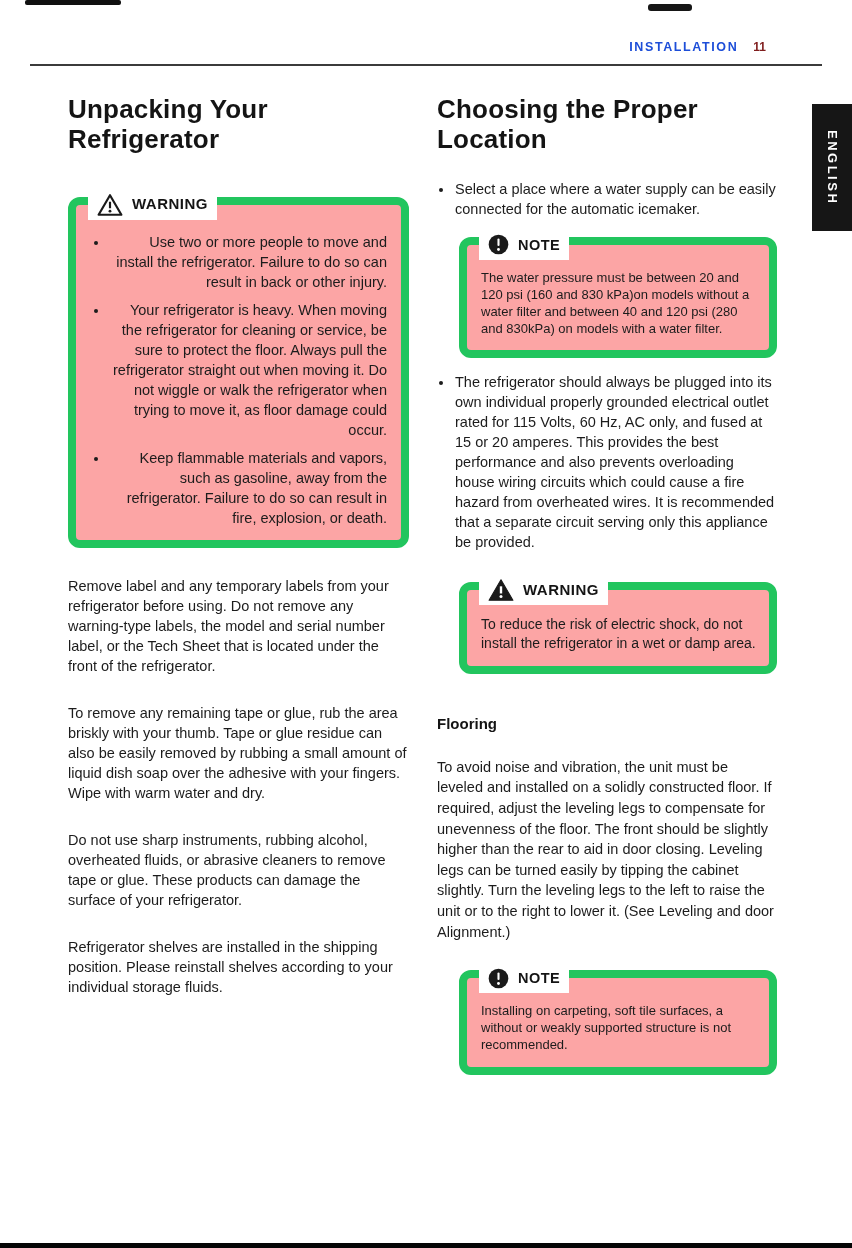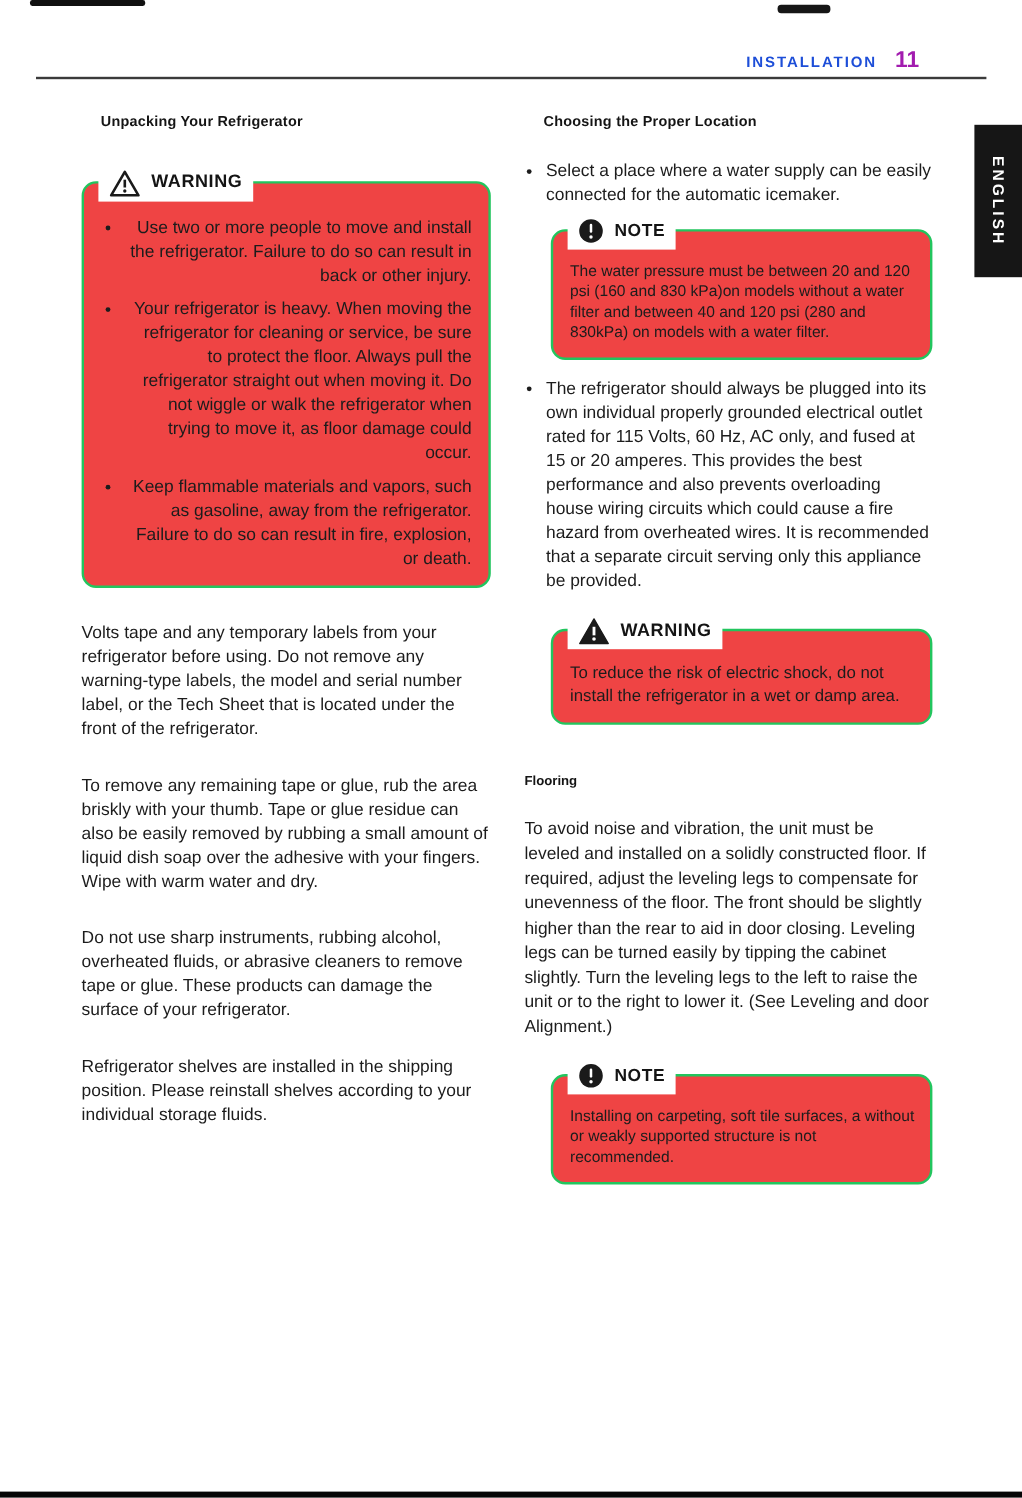--- a/index.html
+++ b/index.html
@@ -18,59 +18,59 @@
   .scan-bottom { position: absolute; left: 0; bottom: 0; width: 100%; height: 5px; background: #050505; }
   .scan-top-left { position: absolute; left: 25px; top: 0; width: 96px; height: 5px; background: #101010; border-radius: 2px; }
   .scan-top-right { position: absolute; left: 648px; top: 4px; width: 44px; height: 7px; background: #161616; border-radius: 3px; }
 
   
   .page-header {
     position: absolute; top: 40px; left: 0; width: 766px;
     display: flex; justify-content: flex-end; align-items: baseline; gap: 15px;
   }
   .header-section { font-size: 12.5px; letter-spacing: 1.6px; color: #1d4ed8; font-weight: 600; }
-  .header-page-number { font-size: 19px; font-weight: bold; color: #a21caf; }
+  .header-page-number { font-size: 12px; font-weight: bold; color: #7f1d1d; }
   .header-rule { position: absolute; top: 64px; left: 30px; width: 792px; height: 1.5px; background: #3b3b3b; }
 
   
   .language-tab {
     position: absolute; top: 104px; right: 0; width: 40px; height: 127px;
     background: #161616; color: #ffffff;
     display: flex; align-items: center; justify-content: center;
     writing-mode: vertical-rl;
     font-size: 13px; font-weight: bold; letter-spacing: 2.5px;
   }
 
   
   .col { position: absolute; top: 95px; font-size: 14.5px; line-height: 1.38; }
   .col-left  { left: 68px;  width: 341px; }
   .col-right { left: 437px; width: 340px; }
 
   h1.section-title {
-    font-size: 12px; font-weight: bold; margin: 0 16px 42px; letter-spacing: 0.2px; line-height: 1.15; color: #141414;
+    font-size: 26px; font-weight: bold; margin: 0 0 42px; letter-spacing: 0.2px; line-height: 1.15; color: #141414;
   }
   .col-right h1.section-title { margin-bottom: 24px; }
 
-  h2.sub-title { font-size: 11px; font-weight: bold; margin: 40px 0 22px; color: #141414; }
+  h2.sub-title { font-size: 15px; font-weight: bold; margin: 40px 0 22px; color: #141414; }
 
   p { margin: 0 0 27px; }
   .col-right p.body-para { margin: 0 0 28px; line-height: 1.42; }
 
   ul.bullets { margin: 0; padding-left: 17px; list-style: disc outside; }
   ul.bullets li { margin-bottom: 8px; padding-left: 1px; }
   ul.bullets li:last-child { margin-bottom: 0; }
   ul.single { margin-bottom: 18px; }
   ul.power-list { margin-top: 14px; margin-bottom: 30px; }
 
   
   .notice-box {
     position: relative;
-    border: 2px solid #22c55e;
+    border: 8px solid #22c55e;
     border-radius: 12px;
-    background: #ef4444;
+    background: #fca5a5;
   }
   .notice-title {
     position: absolute; top: -15px; left: 12px;
     display: flex; align-items: center; gap: 9px;
     background: #ffffff; padding: 0 9px; height: 30px;
     font-weight: bold; letter-spacing: 0.5px; color: #141414;
   }
   .notice-title .notice-label { font-size: 15px; }
 
   .warning-box-main { padding: 27px 14px 12px 16px; margin-bottom: 28px; }
@@ -118,21 +118,21 @@
         </span>
         <span class="notice-label">WARNING</span>
       </div>
       <ul class="bullets">
         <li>Use two or more people to move and install the refrigerator. Failure to do so can result in back or other injury.</li>
         <li>Your refrigerator is heavy. When moving the refrigerator for cleaning or service, be sure to protect the floor. Always pull the refrigerator straight out when moving it. Do not wiggle or walk the refrigerator when trying to move it, as floor damage could occur.</li>
         <li>Keep flammable materials and vapors, such as gasoline, away from the refrigerator. Failure to do so can result in fire, explosion, or death.</li>
       </ul>
     </div>
 
-    <p>Volts tape and any temporary labels from your refrigerator before using. Do not remove any warning-type labels, the model and serial number label, or the Tech Sheet that is located under the front of the refrigerator.</p>
+    <p>Remove label and any temporary labels from your refrigerator before using. Do not remove any warning-type labels, the model and serial number label, or the Tech Sheet that is located under the front of the refrigerator.</p>
     <p>To remove any remaining tape or glue, rub the area briskly with your thumb. Tape or glue residue can also be easily removed by rubbing a small amount of liquid dish soap over the adhesive with your fingers. Wipe with warm water and dry.</p>
     <p>Do not use sharp instruments, rubbing alcohol, overheated fluids, or abrasive cleaners to remove tape or glue. These products can damage the surface of your refrigerator.</p>
     <p>Refrigerator shelves are installed in the shipping position. Please reinstall shelves according to your individual storage fluids.</p>
   </section>
 
   <section class="col col-right">
     <h1 class="section-title">Choosing the Proper Location</h1>
 
     <ul class="bullets single">
       <li>Select a place where a water supply can be easily connected for the automatic icemaker.</li>

